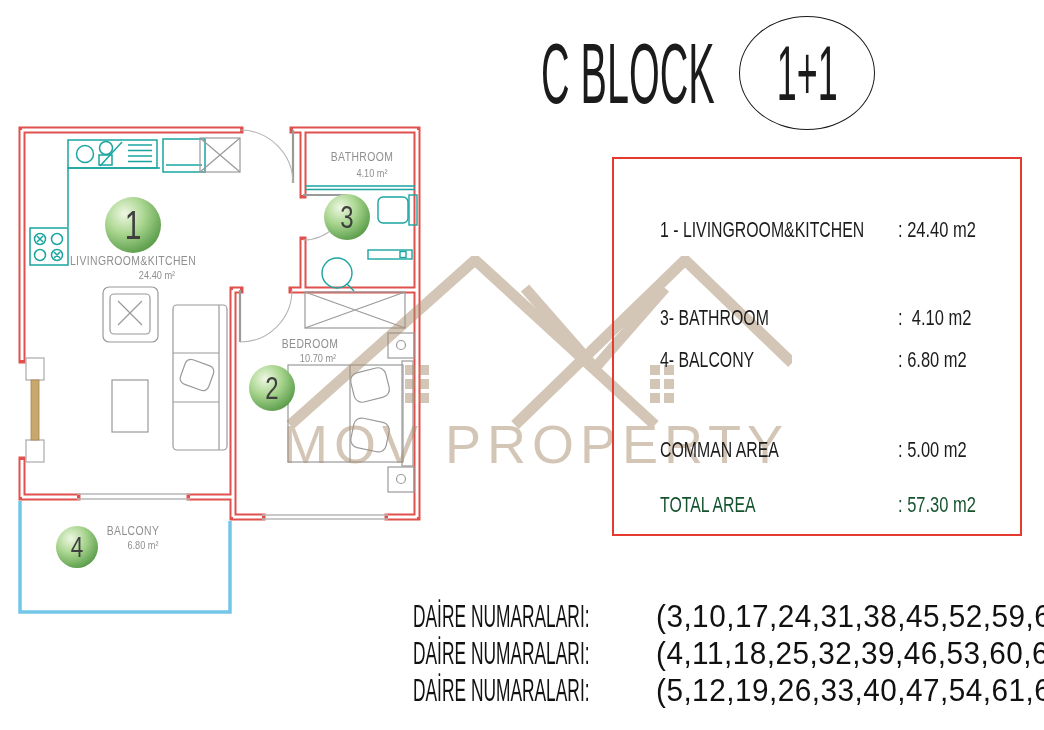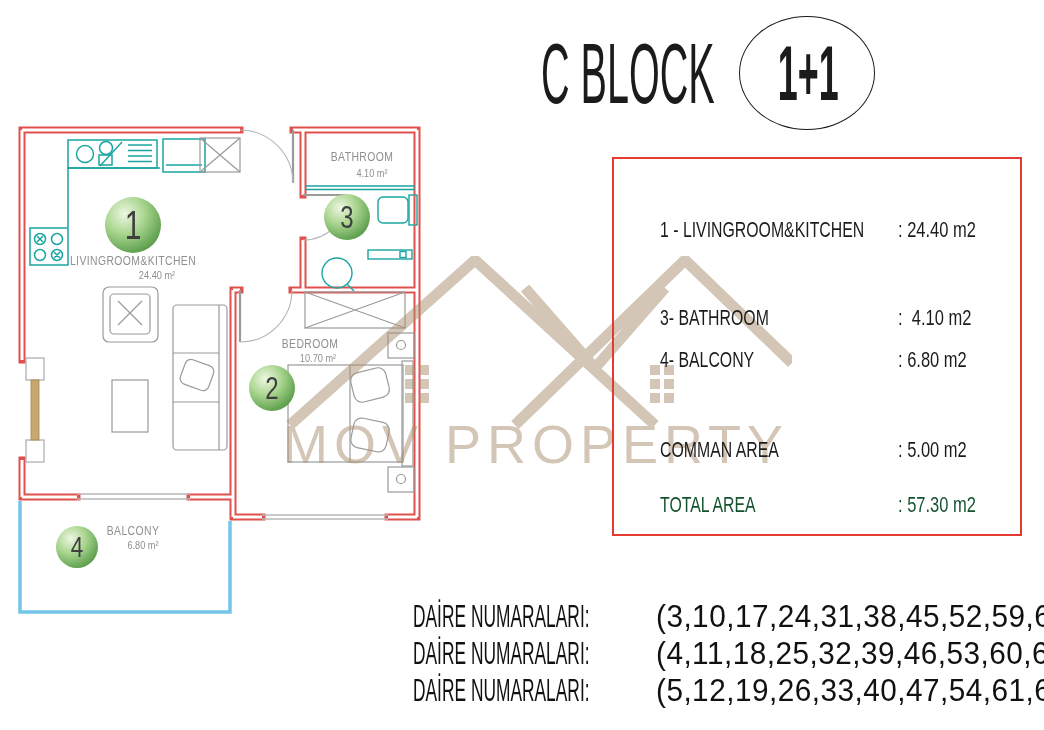--- a/index.html
+++ b/index.html
@@ -9,21 +9,21 @@
   }
   
   .title-text{
     position:absolute;left:541px;top:28px;z-index:3;
     font-size:86px;line-height:90px;color:#1b1b1b;white-space:nowrap;
     transform:scaleX(0.46);transform-origin:left top;
   }
   .unit-badge{
     position:absolute;left:739px;top:16px;width:134px;height:112px;z-index:3;
     border:1.6px solid #1a1a1a;border-radius:50%;
-    display:flex;align-items:center;justify-content:flex-end;font-weight:bold;
+    display:flex;align-items:center;justify-content:center;
   }
   .unit-badge span{
     font-size:78px;color:#1b1b1b;white-space:nowrap;
     transform:scaleX(0.46);transform-origin:center;
   }
   
   .plan-svg{position:absolute;left:0;top:115px;z-index:1;}
   .room-label{font-size:13px;fill:#8f8f8f;letter-spacing:.5px;}
   .room-area{font-size:11.5px;fill:#8f8f8f;}
   .circle-num{fill:#3f3f3f;}

